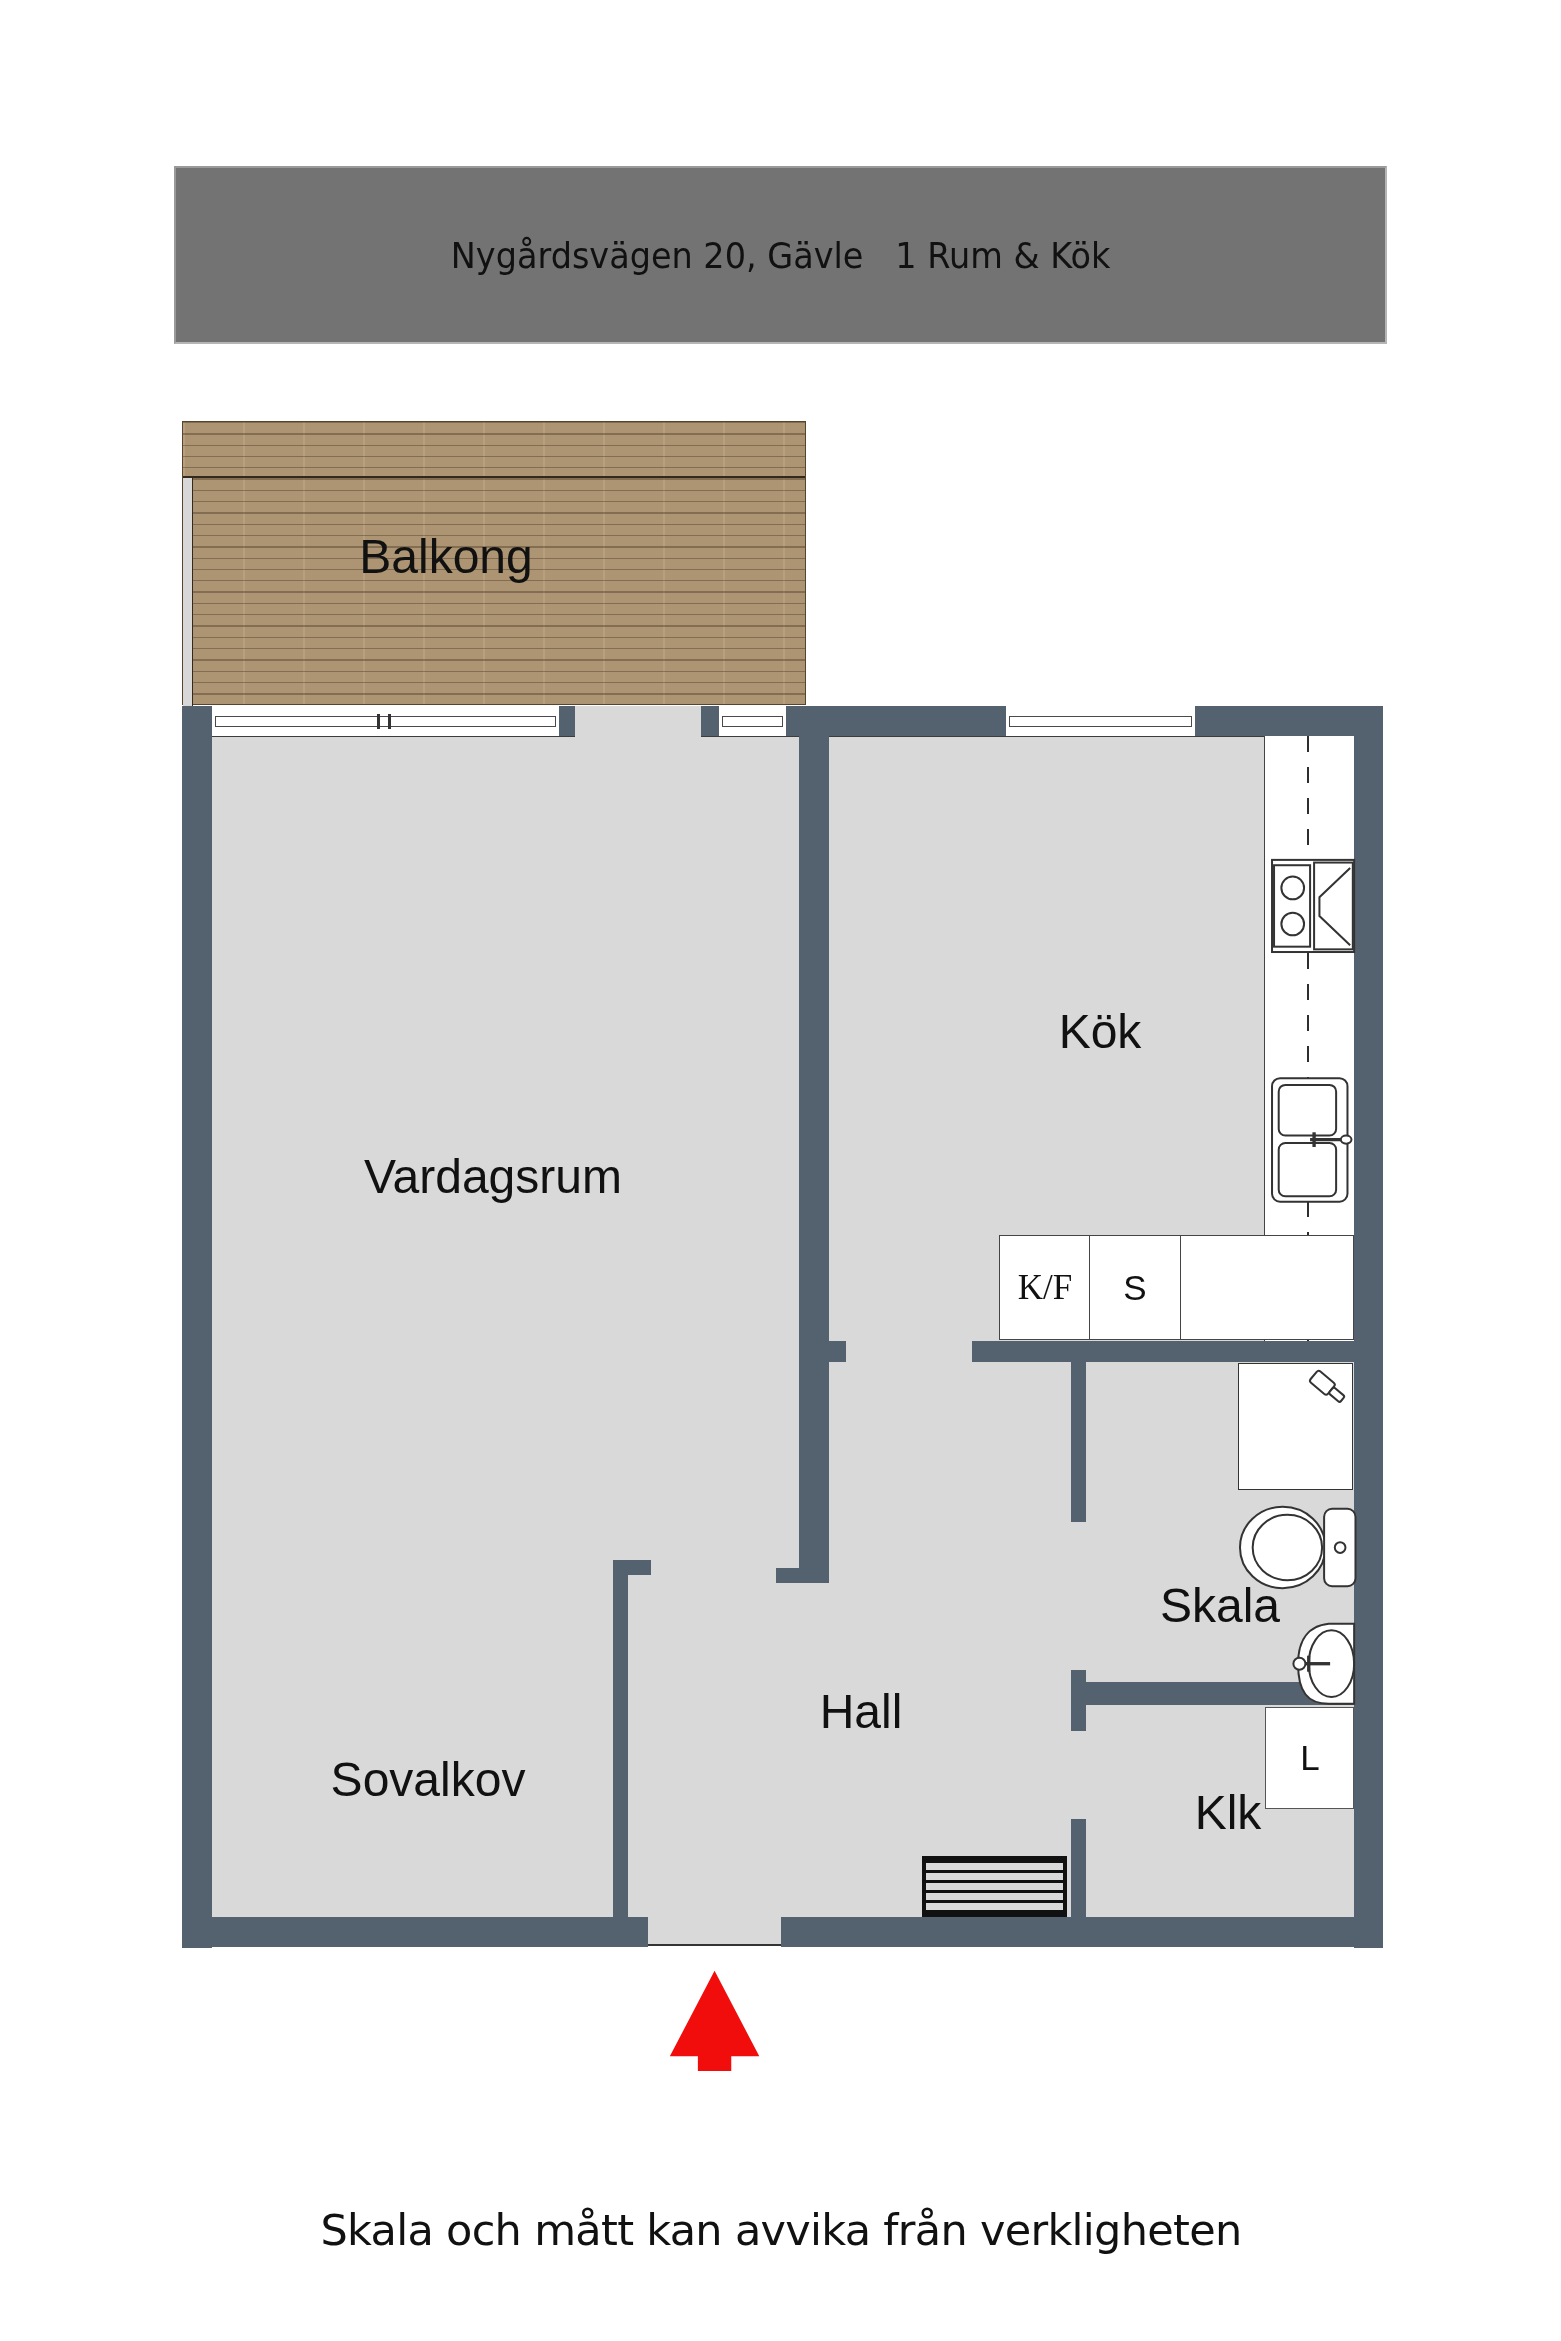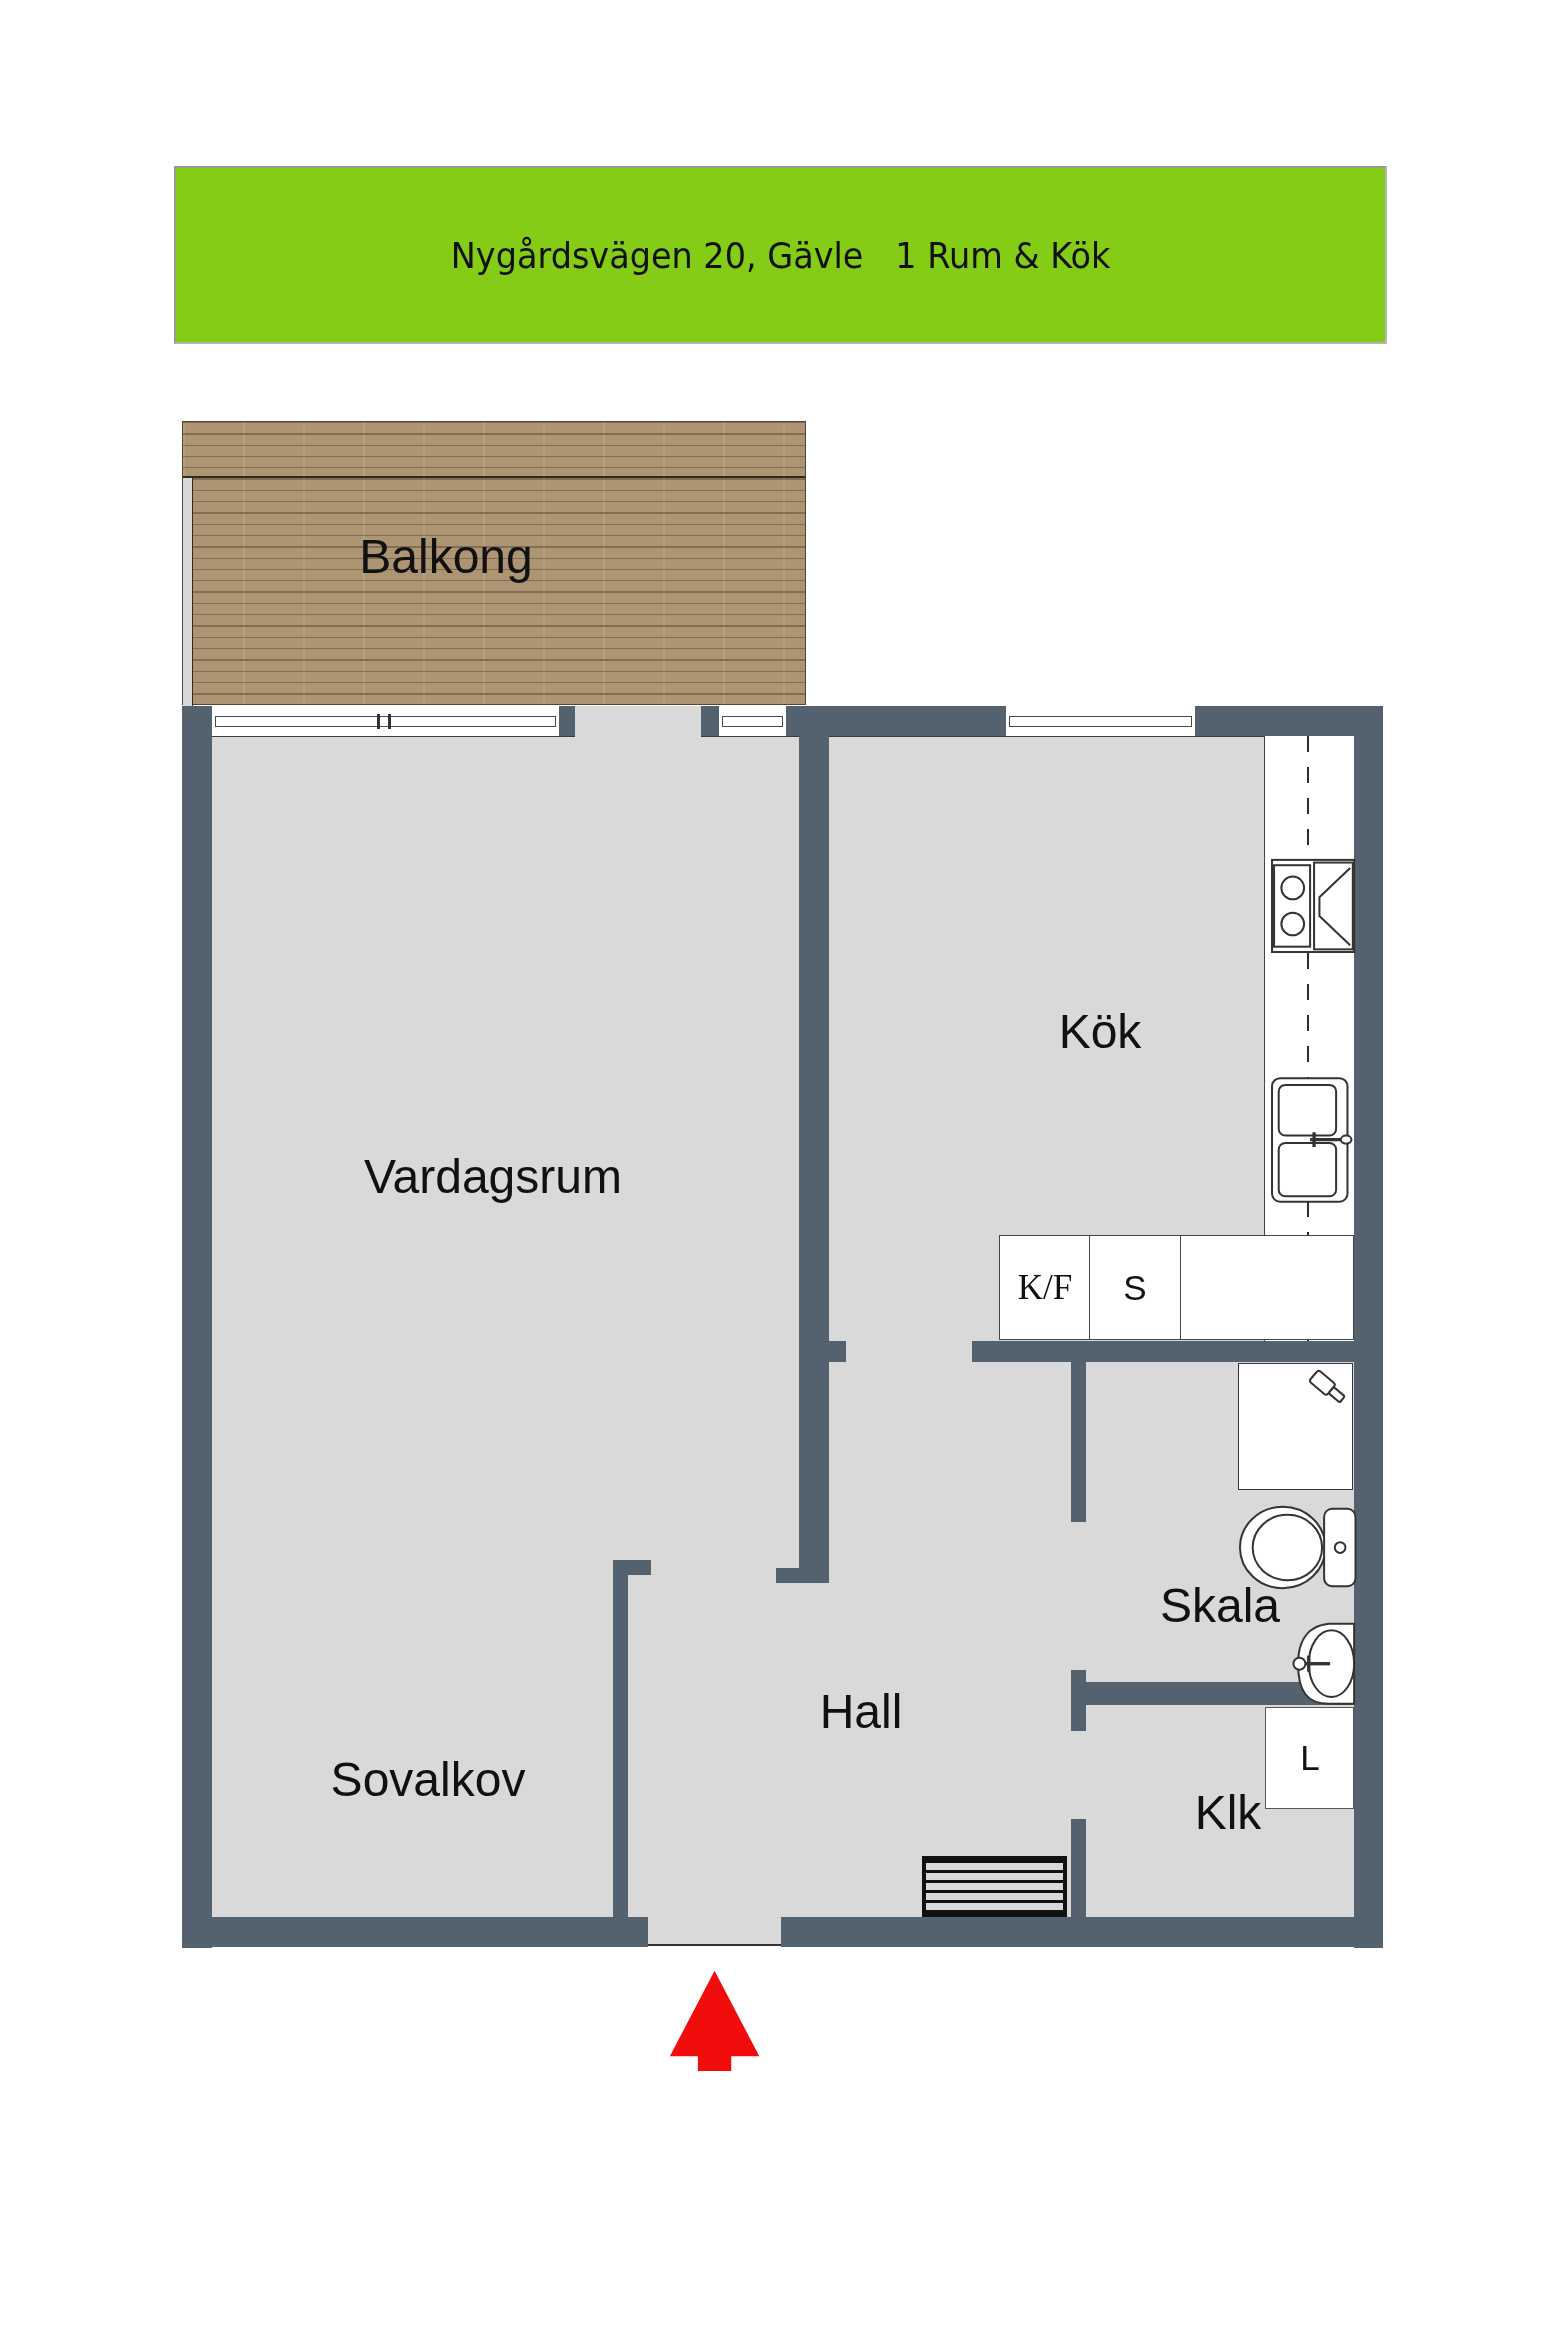--- a/index.html
+++ b/index.html
@@ -1,21 +1,21 @@
 <!DOCTYPE html>
 <html style="font-size:10.7px"><head>
 <meta charset="utf-8">
 <style>
   html,body{margin:0;padding:0;background:#ffffff;}
   #canvas{position:relative;width:1562px;height:2342px;background:#ffffff;overflow:hidden;
           font-family:"Liberation Sans",sans-serif;color:#111;}
 
   
   .title-bar{position:absolute;left:174px;top:166px;width:1213px;height:178px;
-             background:#84cc16;border:2px solid #9a9a9a;border-right-color:#b5b5b5;border-bottom-color:#b5b5b5;
+             background:#737373;border:2px solid #9a9a9a;border-right-color:#b5b5b5;border-bottom-color:#b5b5b5;
              box-sizing:border-box;display:flex;align-items:center;justify-content:center;}
   .title-bar span{font-family:"DejaVu Sans",sans-serif;font-size:36px;white-space:pre;
                   transform:scaleX(.93);letter-spacing:0px;}
 
   
   .balcony{position:absolute;left:182px;top:421px;width:624px;height:284px;box-sizing:border-box;
            background:#b49b78;border:1.3px solid #55452f;
            background-image:
              repeating-linear-gradient(180deg, rgba(60,45,25,.38) 0 1.3px, rgba(0,0,0,0) 1.3px 11.3px),
              repeating-linear-gradient(90deg, rgba(255,255,255,.05) 0 2px, rgba(0,0,0,.04) 2px 60px);}
@@ -171,15 +171,16 @@
   <div class="lbl" style="left:493px;top:1176px;">Vardagsrum</div>
   <div class="lbl" style="left:1100px;top:1031px;">Kök</div>
   <div class="lbl" style="left:428px;top:1779px;">Sovalkov</div>
   <div class="lbl" style="left:861px;top:1711px;">Hall</div>
   <div class="lbl" style="left:1220px;top:1605px;">Skala</div>
   <div class="lbl" style="left:1228px;top:1812px;">Klk</div>
   <div class="lbl lbl-small" style="left:1045px;top:1288px;font-family:Liberation Serif, serif;">K/F</div>
   <div class="lbl lbl-small" style="left:1135px;top:1288px;">S</div>
   <div class="lbl lbl-small" style="left:1310px;top:1758px;">L</div>
 
+  <div class="footer-line" style="top:2230px;">Skala och mått kan avvika från verkligheten</div>
 
 </div>
 
 
 </body></html>

